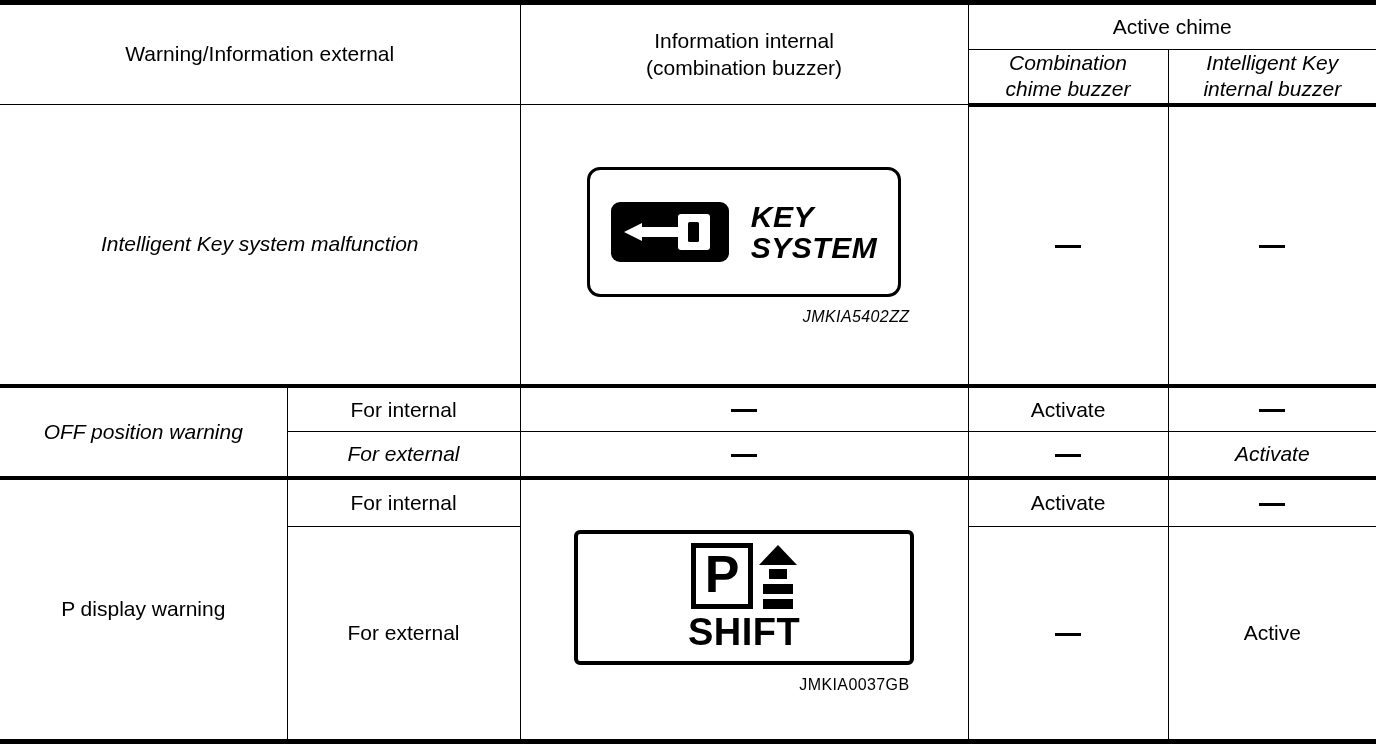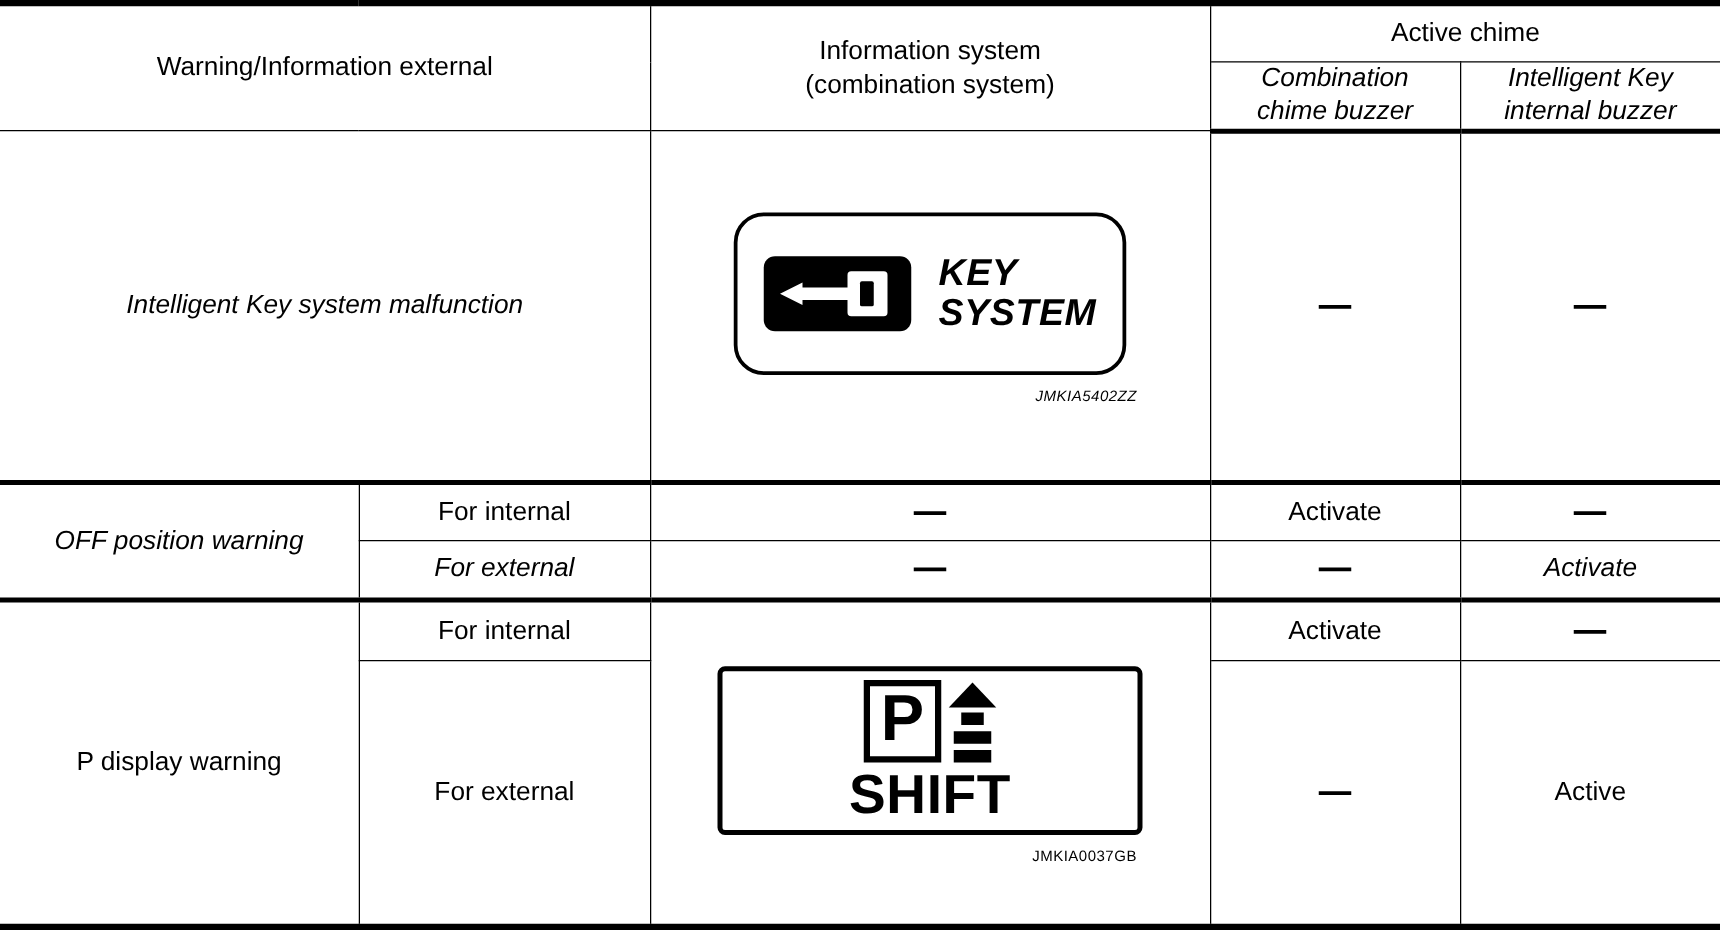--- a/index.html
+++ b/index.html
@@ -77,34 +77,34 @@
   
   .figwrap {
     position: relative;
     display: flex;
     flex-direction: column;
     align-items: center;
     justify-content: center;
     padding: 10px 0 4px 0;
   }
   .figcaption {
-    font-size: 12px;
+    font-size: 16px;
     letter-spacing: 0.4px;
     align-self: flex-end;
     margin-right: 58px;
     margin-top: 10px;
     font-family: "Liberation Sans", sans-serif;
   }
 
   
   .key-badge {
     width: 314px;
     height: 130px;
     border: 3px solid #000;
-    border-radius: 24px;
+    border-radius: 13px;
     display: flex;
     align-items: center;
     justify-content: center;
     gap: 22px;
     box-sizing: border-box;
     background: #fff;
   }
   .key-plate {
     width: 118px;
     height: 60px;
@@ -176,21 +176,21 @@
     height: 10px;
     background: #000;
     margin-top: -1px;
   }
   .arrow-dash {
     width: 30px;
     height: 10px;
     background: #000;
   }
   .shift-word {
-    font-size: 44px;
+    font-size: 38px;
     font-weight: bold;
     line-height: 1;
     margin-top: 4px;
     letter-spacing: 0.5px;
   }
 </style>
 </head>
 <body>
 
 <div class="sheet">
@@ -201,22 +201,22 @@
       <col style="width:233px">
       <col style="width:448px">
       <col style="width:200px">
       <col style="width:208px">
     </colgroup>
 
     <thead>
       <tr>
         <th colspan="2" rowspan="2" class="hdr-main">Warning/Information external</th>
         <th rowspan="2" class="hdr-main">
-          <div>Information system</div>
-          <div>(combination system)</div>
+          <div>Information internal</div>
+          <div>(combination buzzer)</div>
         </th>
         <th colspan="2" class="hdr-main" style="height:44px">Active chime</th>
       </tr>
       <tr>
         <th class="hdr-main rule-thick-bottom">
           <div>Combination</div>
           <div>chime buzzer</div>
         </th>
         <th class="hdr-main rule-thick-bottom">
           <div>Intelligent Key</div>

